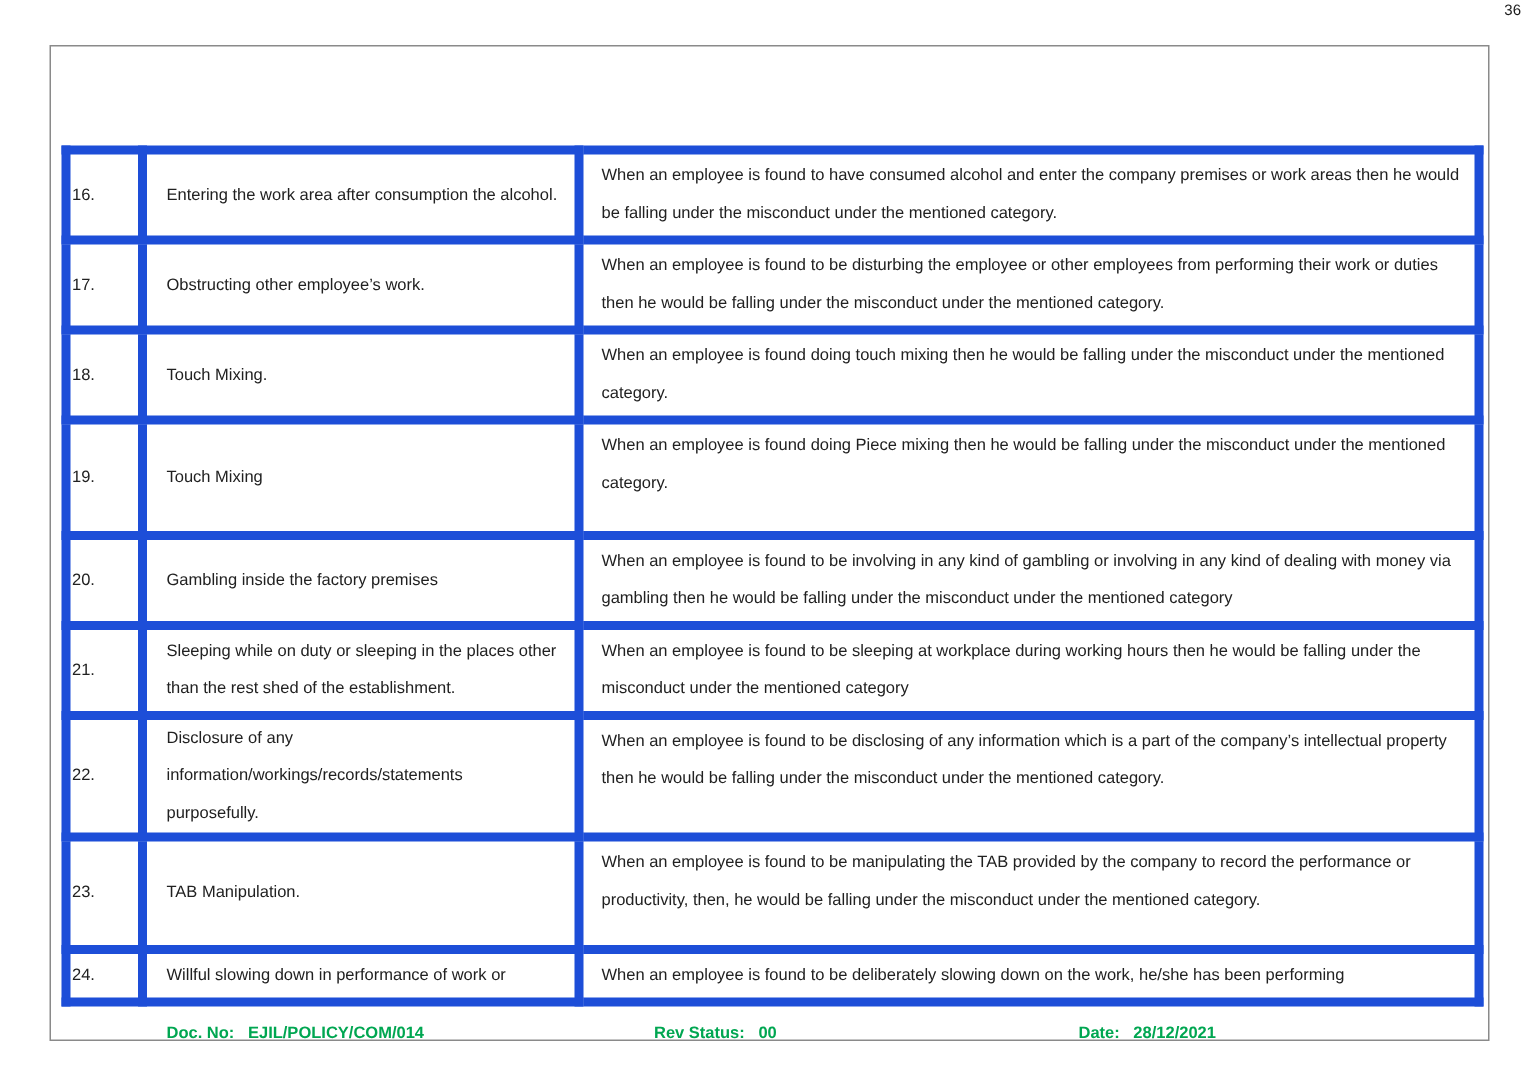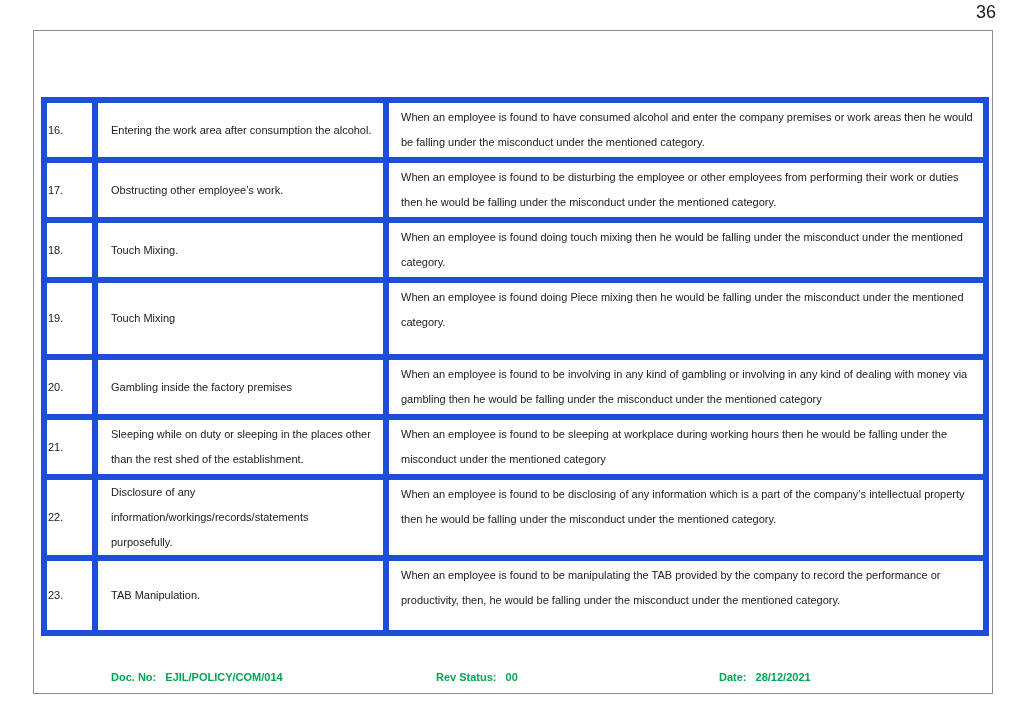--- a/index.html
+++ b/index.html
@@ -11,22 +11,22 @@
     width: 1024px;
     height: 725px;
     position: relative;
     font-family: "Liberation Sans", sans-serif;
     color: #212121;
     overflow: hidden;
   }
   .page-number {
     position: absolute;
     top: 2px;
-    right: 28px;
-    font-size: 18px;
+    right: 10px;
+    font-size: 10px;
     color: #1a1a1a;
   }
   .page-border {
     position: absolute;
     left: 33px;
     top: 30px;
     width: 958px;
     height: 662px;
     border: 1px solid #8a8a8a;
     background: #ffffff;
@@ -71,20 +71,21 @@
     left: 0;
     bottom: 6px;
     width: 100%;
     height: 16px;
     font-size: 11px;
     font-weight: bold;
   }
   .footer .f-group {
     position: absolute;
     white-space: nowrap;
+    margin-top: 12px;
   }
   .f-doc  { left: 77px; }
   .f-rev  { left: 402px; }
   .f-date { left: 685px; }
   .f-group .label { margin-right: 6px; }
 </style>
 </head>
 <body>
 
 <div class="page-number">36</div>
@@ -131,20 +132,25 @@
       <tr class="r-6">
         <td class="c-no">22.</td>
         <td class="c-title">Disclosure of any information/workings/records/statements purposefully.</td>
         <td class="c-desc">When an employee is found to be disclosing of any information which is a part of the company’s intellectual property then he would be falling under the misconduct under the mentioned category.</td>
       </tr>
       <tr class="r-7">
         <td class="c-no">23.</td>
         <td class="c-title">TAB Manipulation.</td>
         <td class="c-desc">When an employee is found to be manipulating the TAB provided by the company to record the performance or productivity, then, he would be falling under the misconduct under the mentioned category.</td>
       </tr>
+      <tr class="r-8">
+        <td class="c-no">24.</td>
+        <td class="c-title">Willful slowing down in performance of work or</td>
+        <td class="c-desc">When an employee is found to be deliberately slowing down on the work, he/she has been performing</td>
+      </tr>
     </tbody>
   </table>
 
   <div class="footer" style="color: rgb(0, 166, 81);">
     <span class="f-group f-doc">
       <span class="label">Doc. No:</span>
       <span class="value">EJIL/POLICY/COM/014</span>
     </span>
     <span class="f-group f-rev">
       <span class="label">Rev Status:</span>

